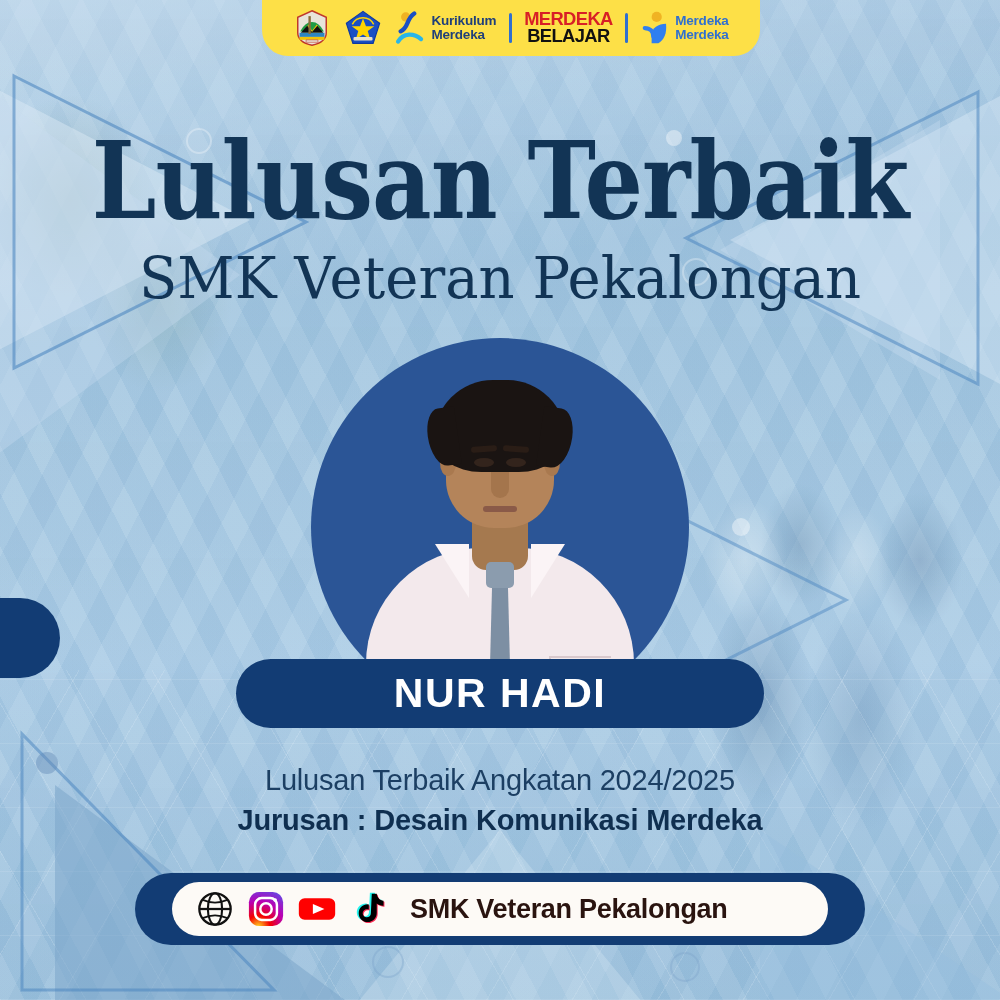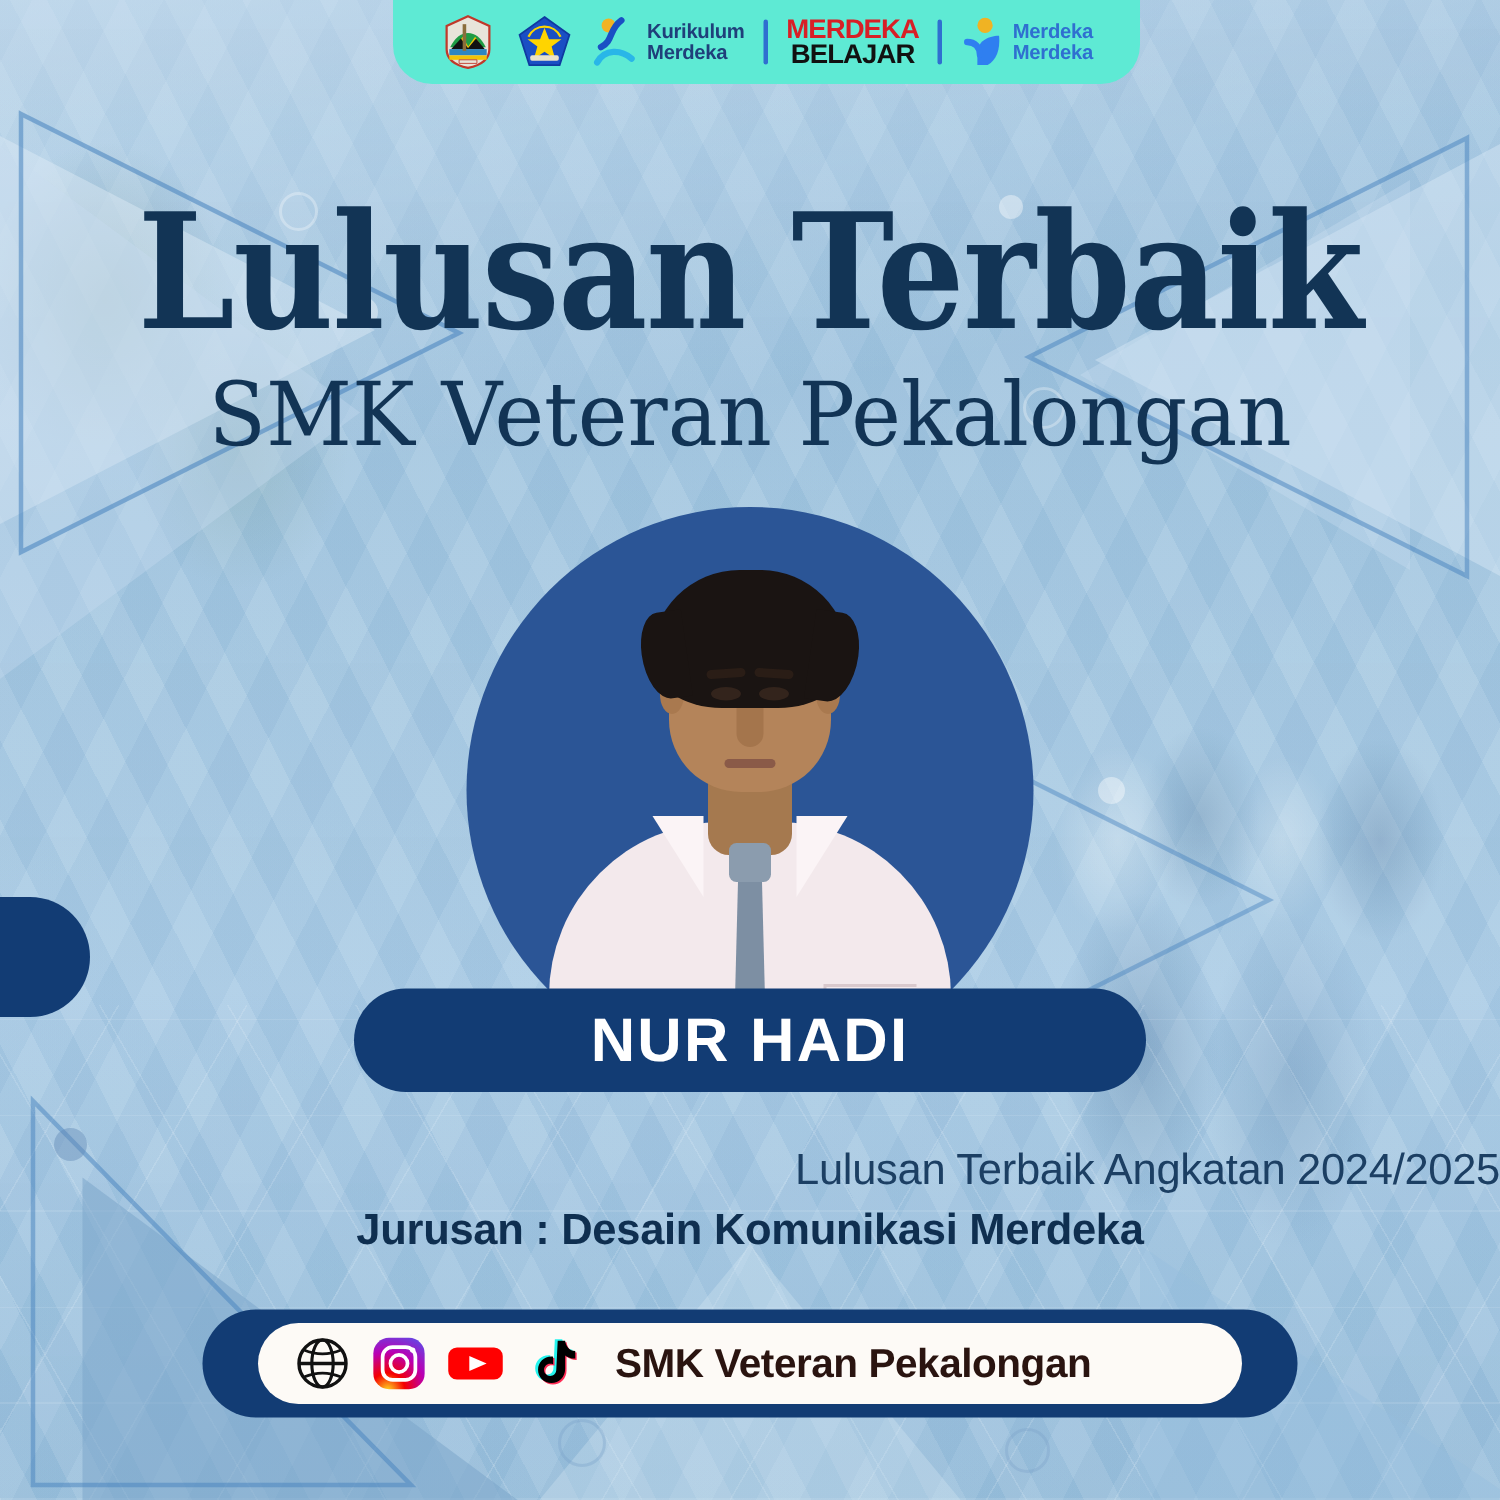--- a/index.html
+++ b/index.html
@@ -119,21 +119,21 @@
   .dot { position:absolute; border-radius:50%; background:rgba(255,255,255,.40); }
   .dot-1 { top:198px; left:232px; width:20px; height:20px; }
   .dot-2 { top:130px; right:318px; width:16px; height:16px; }
   .dot-3 { top:752px; left:36px; width:22px; height:22px; background:rgba(100,140,185,.45); }
   .dot-4 { top:518px; right:250px; width:18px; height:18px; }
 
   
   .logo-bar {
     position:absolute; top:0; left:262px;
     width:498px; height:56px;
-    background:#5eead4;
+    background:#fde047;
     border-bottom-left-radius:26px;
     border-bottom-right-radius:26px;
     display:flex; align-items:center; justify-content:center;
     gap:13px;
     padding:0 14px;
     z-index:6;
   }
   .logo-bar .sep {
     width:3px; height:30px; background:#2f6fd0; border-radius:2px;
   }
@@ -311,21 +311,21 @@
     font-family:"Liberation Sans", sans-serif;
   }
 
   
   .info {
     position:absolute; top:760px; left:0; right:0;
     text-align:center; z-index:6;
   }
   .info .l1 {
     font-size:29px; color:#1c3f63; font-weight:normal;
-    letter-spacing:-.2px; line-height:1.38;text-align:right;
+    letter-spacing:-.2px; line-height:1.38;
   }
   .info .l2 {
     font-size:29px; color:#0f2f50; font-weight:bold;
     letter-spacing:-.2px; line-height:1.38;
   }
 
   
   .social-outer {
     position:absolute; bottom:55px; left:50%;
     transform:translateX(-50%);

